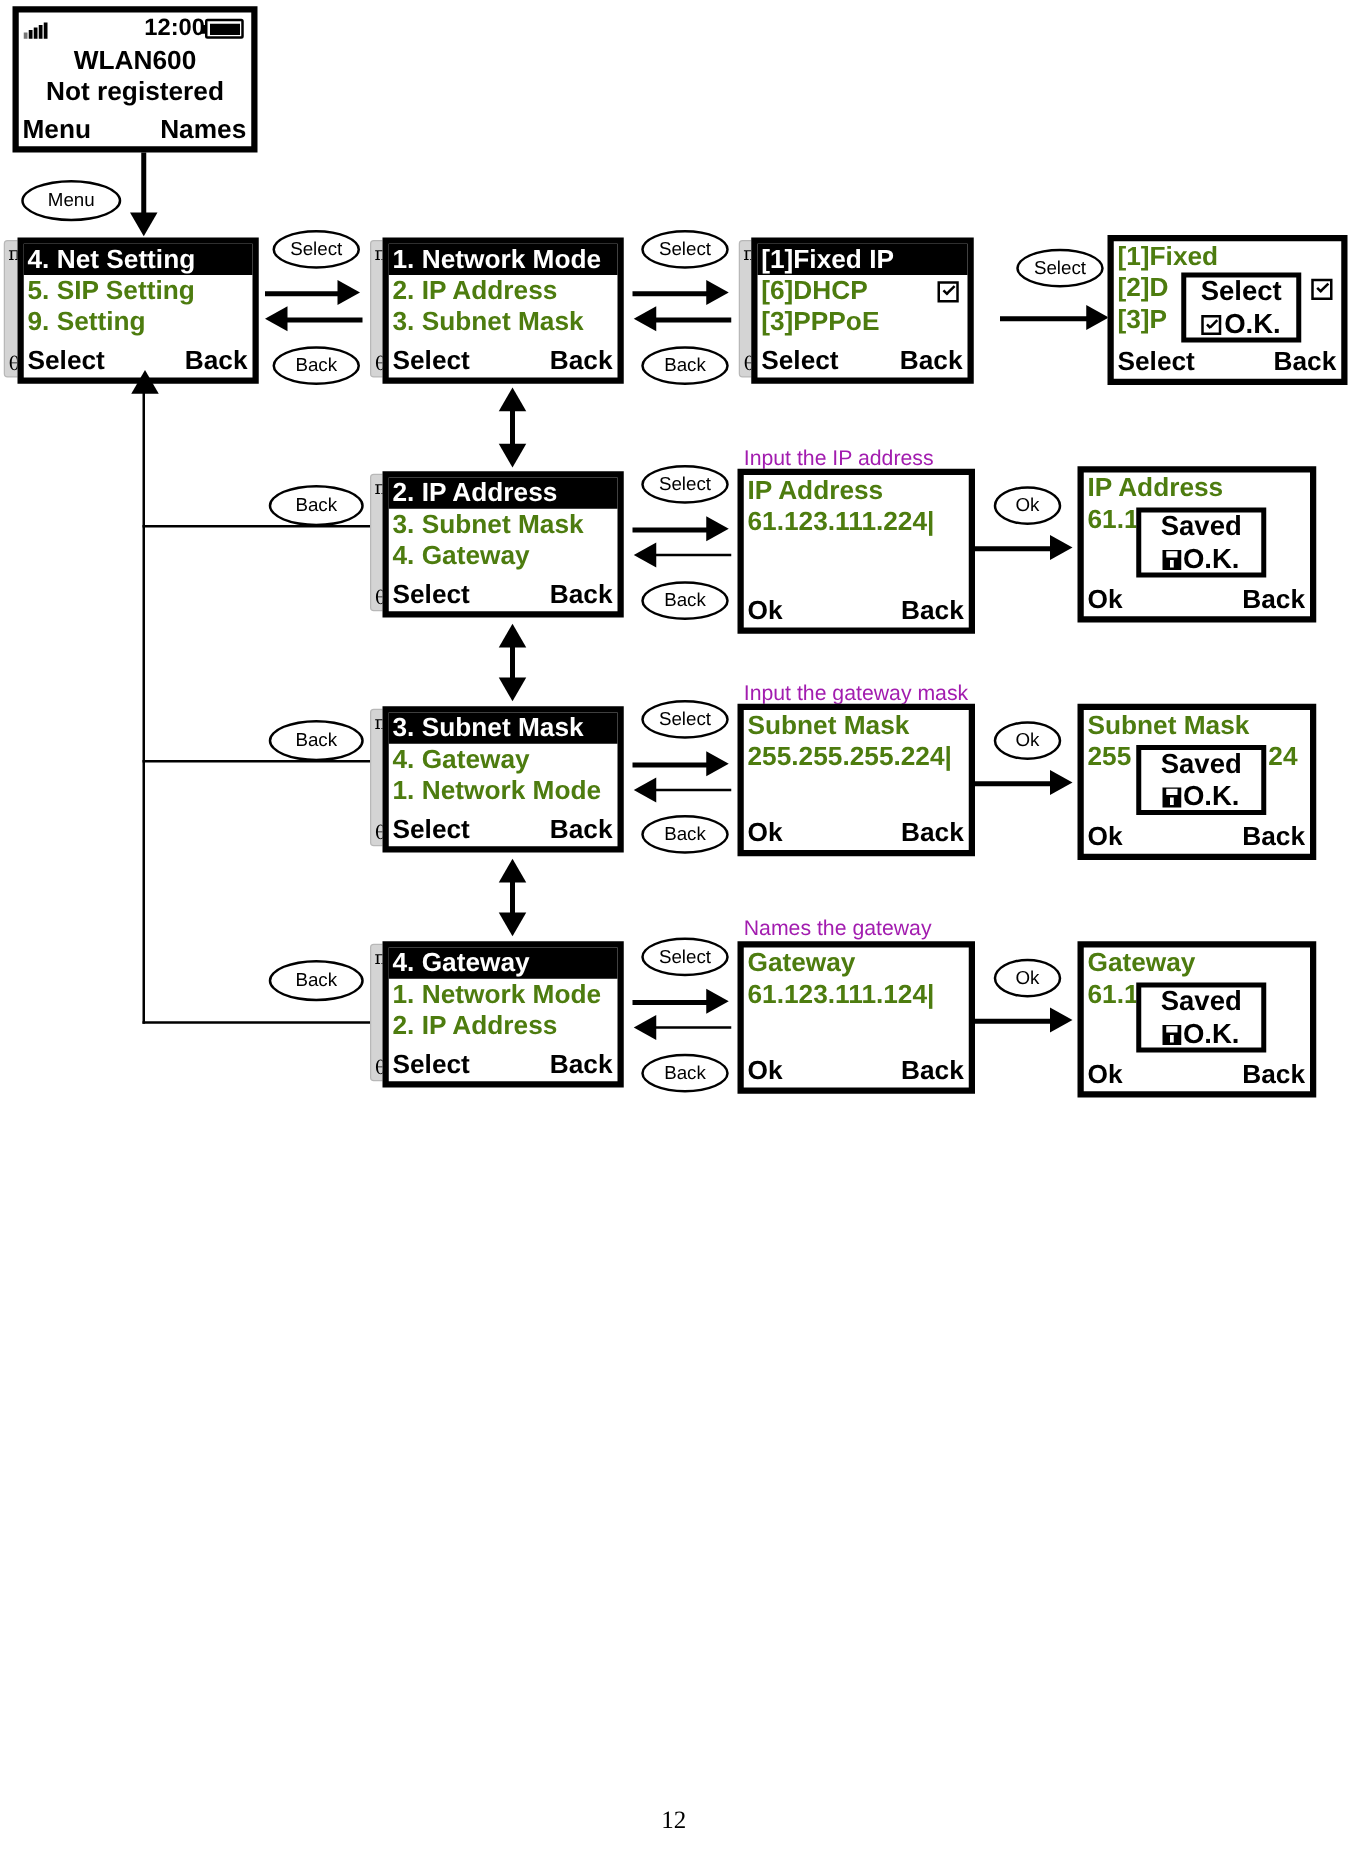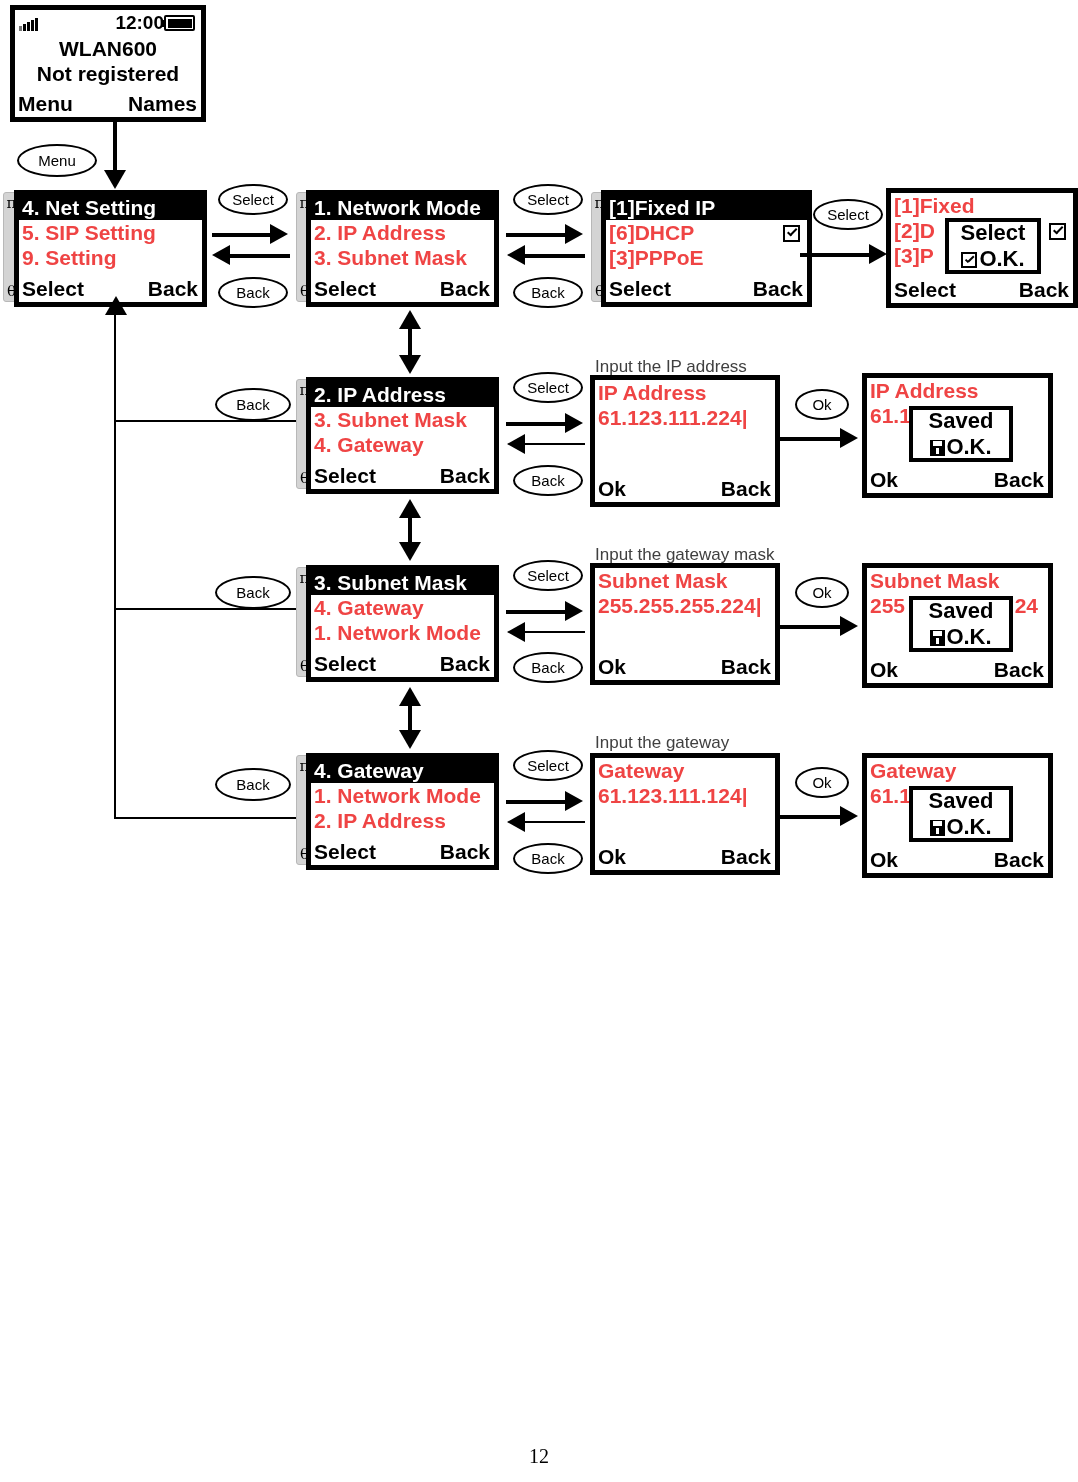--- a/index.html
+++ b/index.html
@@ -23,21 +23,21 @@
     position:relative;
     width:100%;height:100%;
     box-sizing:border-box;
   }
   .scr-line{
     font-weight:bold;
     font-size:21px;
     line-height:25px;
     white-space:nowrap;
     padding-left:3px;
-    color:#ef4444;
+    color:#4d7c0f;
   }
   .scr-line.hl{
     background:#000;
     color:#fff;
   }
   .softkeys{
     position:absolute;
     left:0;right:0;bottom:1px;
     display:flex;
     justify-content:space-between;
@@ -201,21 +201,21 @@
     transform:rotate(45deg);
   }
   .cbox:after{
     content:"";position:absolute;left:4px;top:4px;width:9px;height:2px;background:#000;
     transform:rotate(-45deg);
   }
 
   .caption{
     position:absolute;
     font-size:17px;
-    color:#404040;
+    color:#a21caf;
     white-space:nowrap;
   }
   .pagenum{
     position:absolute;
     left:0;right:0;
     text-align:center;
     font-family:"Liberation Serif", serif;
     font-size:20px;
   }
 </style>
@@ -303,21 +303,21 @@
 </div>
 <div class="hline" style="left:506px;top:233px;width:62px;"></div>
 <div class="arrow-r" style="left:565px;top:224px;"></div>
 <div class="hline" style="left:523px;top:254px;width:62px;"></div>
 <div class="arrow-l" style="left:507px;top:245px;"></div>
 
 <div class="scrollbar" style="left:591px;top:192px;width:17px;height:110px;">
   <span>π</span>
   <span>θ</span>
 </div>
-<div class="screen" style="left:601px;top:190px;width:211px;height:117px;">
+<div class="screen" style="left:601px;top:190px;width:178px;height:117px;">
   <div class="inner">
     <div class="scr-line hl">[1]Fixed IP</div>
     <div class="scr-line">[6]DHCP</div>
     <div class="scr-line">[3]PPPoE</div>
     <div class="cbox" style="right:7px;top:30px;"></div>
     <div class="softkeys">
       <span>Select</span>
       <span>Back</span>
     </div>
   </div>
@@ -516,21 +516,21 @@
   <span>Select</span>
 </div>
 <div class="ellipse" style="left:513px;top:843px;width:70px;height:31px;">
   <span>Back</span>
 </div>
 <div class="hline" style="left:506px;top:800px;width:62px;"></div>
 <div class="arrow-r" style="left:565px;top:791px;"></div>
 <div class="hline thin" style="left:523px;top:821px;width:62px;"></div>
 <div class="arrow-l" style="left:507px;top:812px;"></div>
 
-<div class="caption" style="left:595px;top:733px;">Input the gateway</div>
+<div class="caption" style="left:595px;top:733px;">Names the gateway</div>
 <div class="screen" style="left:590px;top:753px;width:190px;height:122px;">
   <div class="inner">
     <div class="scr-line">Gateway</div>
     <div class="scr-line">61.123.111.124|</div>
     <div class="softkeys">
       <span>Ok</span>
       <span>Back</span>
     </div>
   </div>
 </div>

